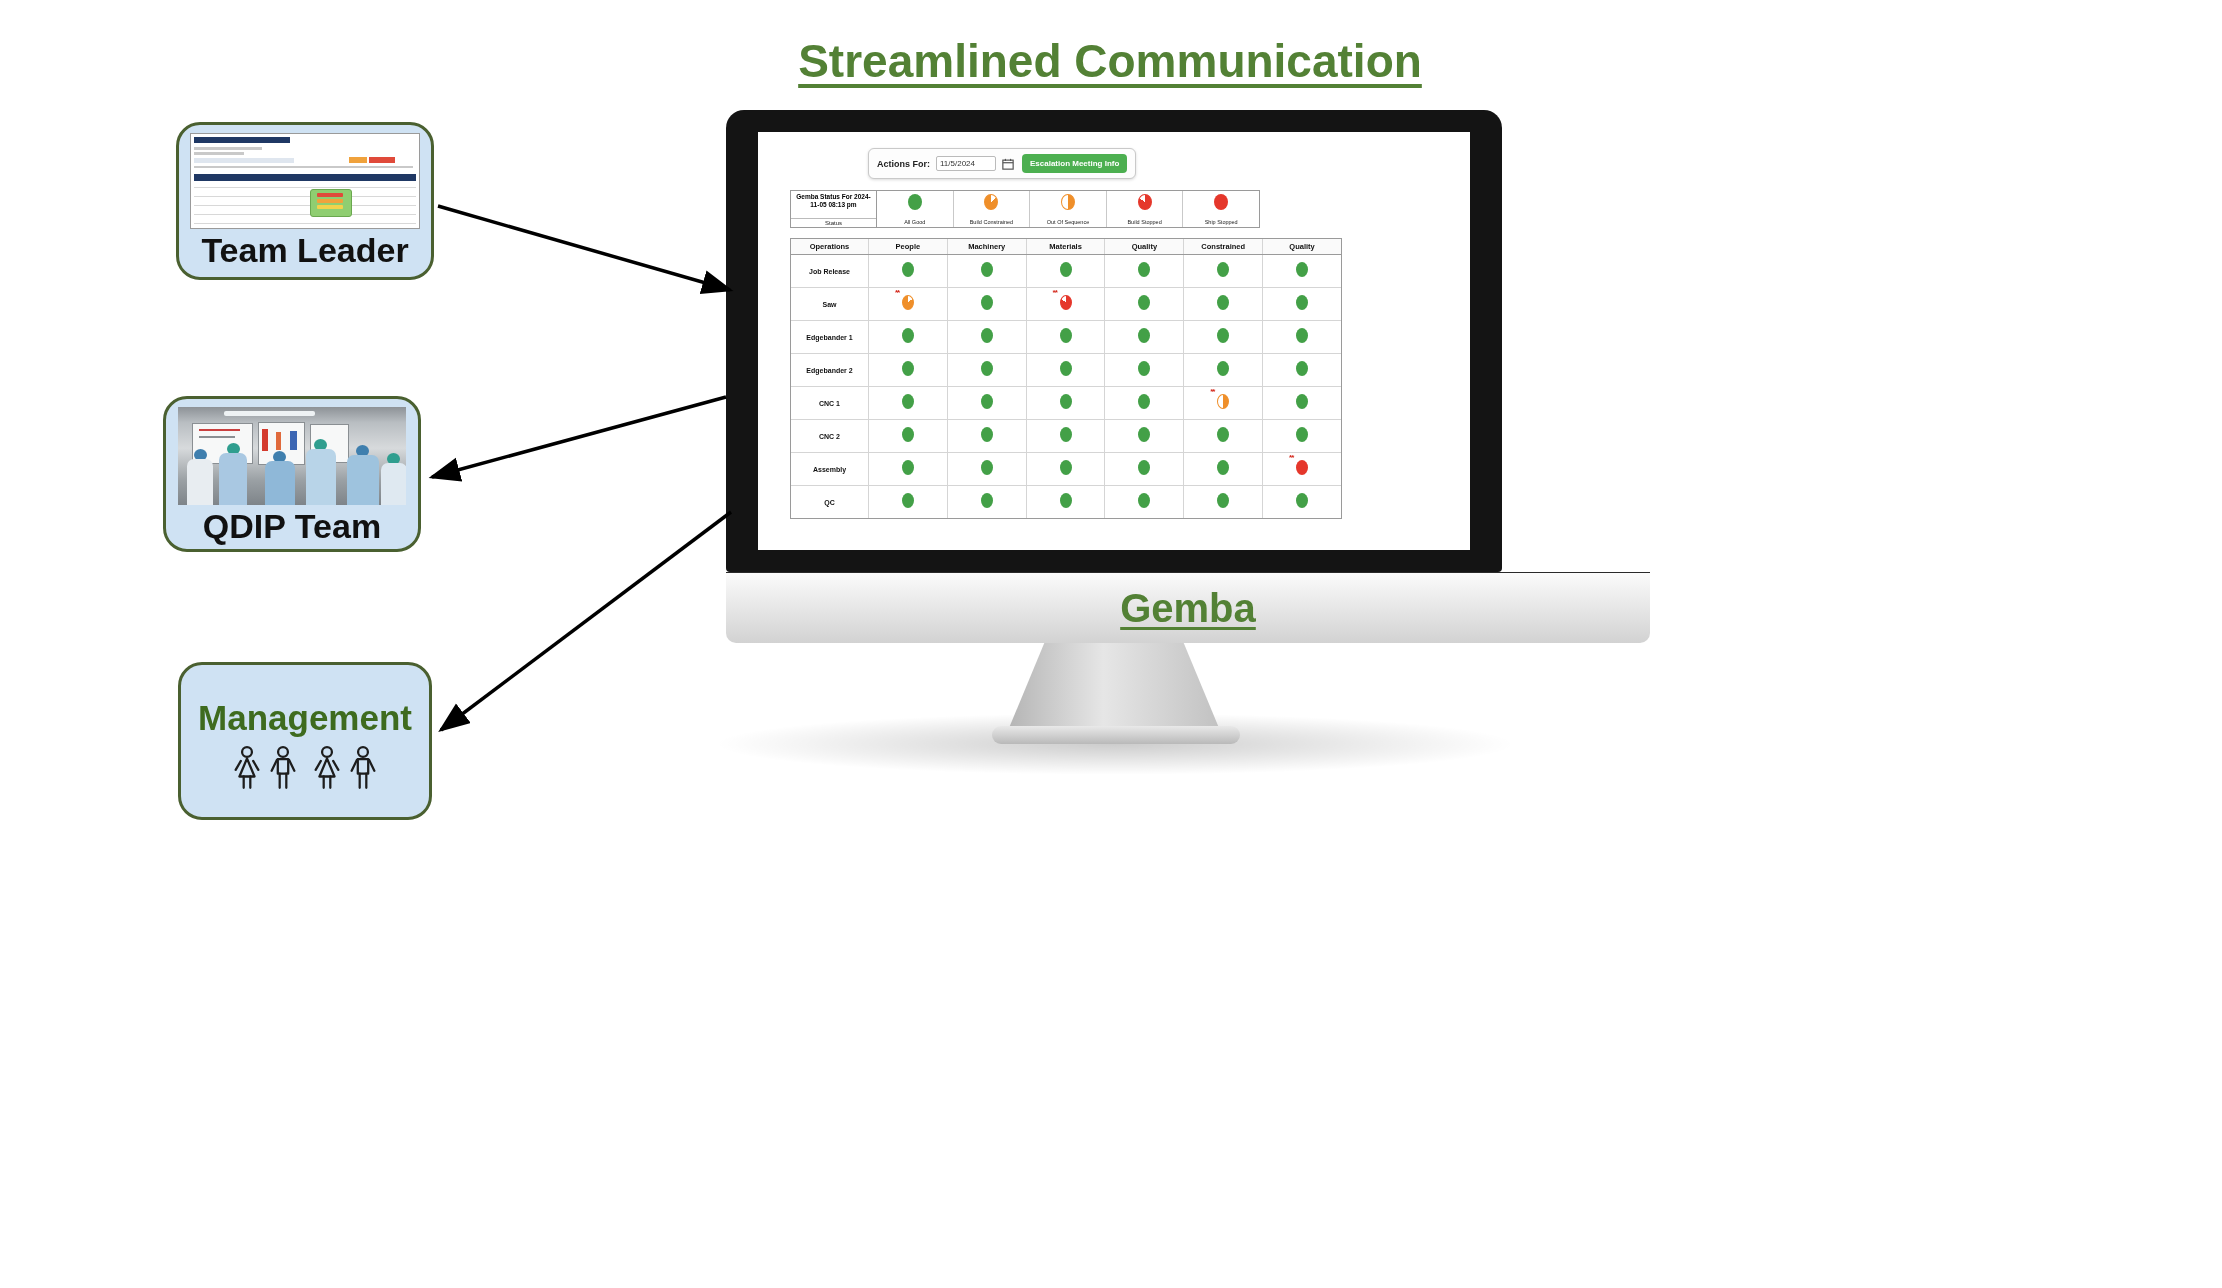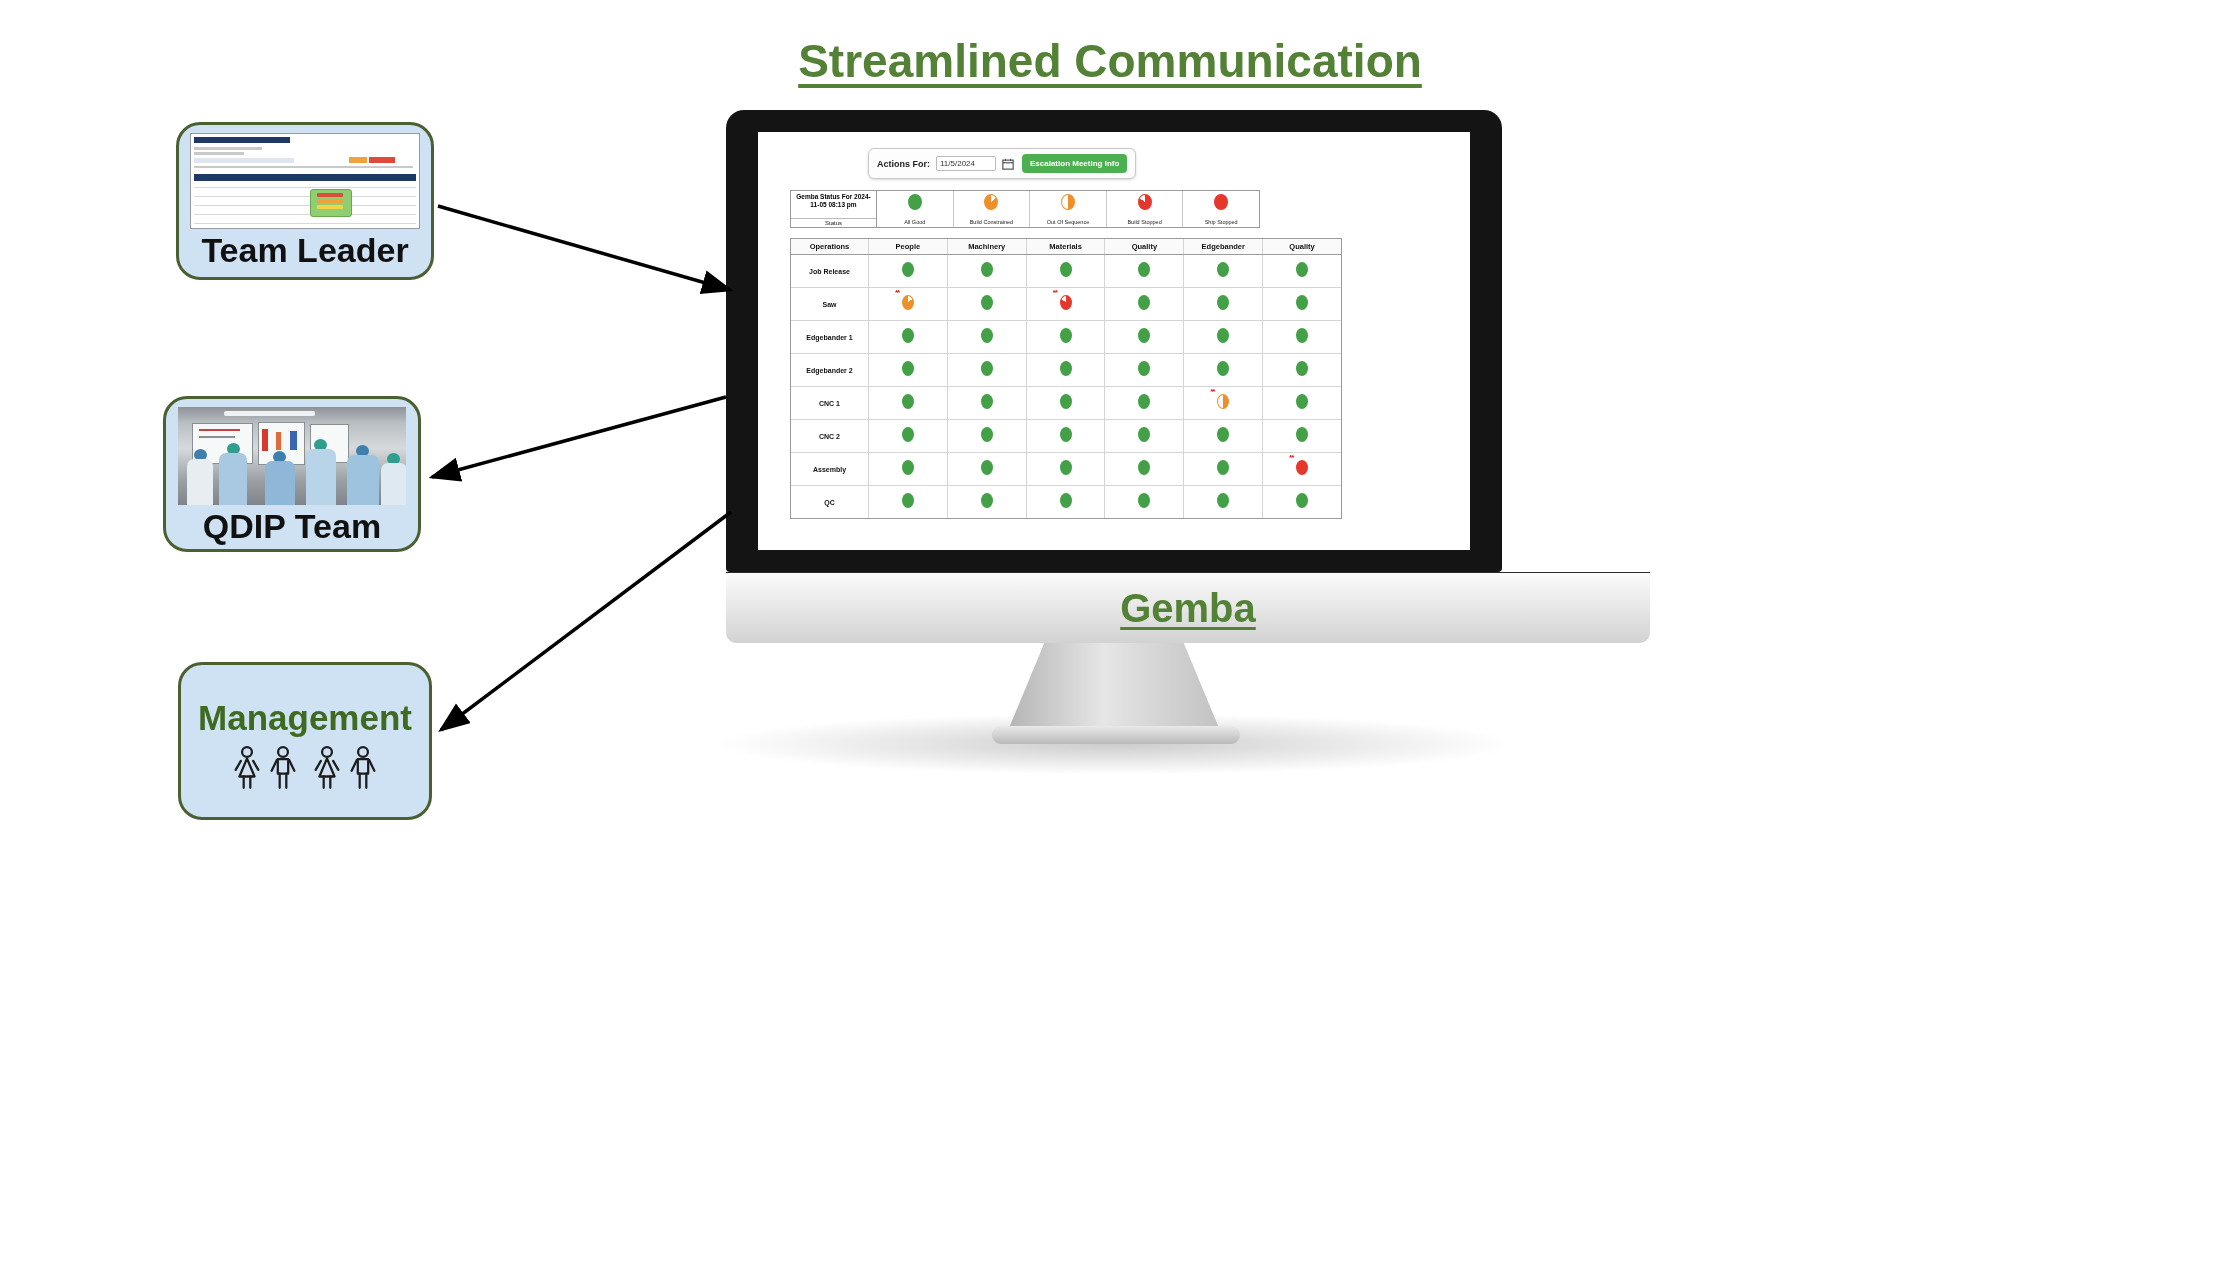--- a/index.html
+++ b/index.html
@@ -267,21 +267,21 @@
       </div>
   </div>
 
   <div class="status-table">
     <div class="thr">
         <div class="th op-col">Operations</div>
         <div class="th">People</div>
         <div class="th">Machinery</div>
         <div class="th">Materials</div>
         <div class="th">Quality</div>
-        <div class="th">Edgebander</div>
+        <div class="th">Constrained</div>
         <div class="th">Quality</div>
       </div>
     <div>
         <div class="tr">
           <div class="td op-col">Job Release</div>
           <div class="td">
             <span class="st-wrap"><span class="st st-g"></span></span>
           </div>
           <div class="td">
             <span class="st-wrap"><span class="st st-g"></span></span>

